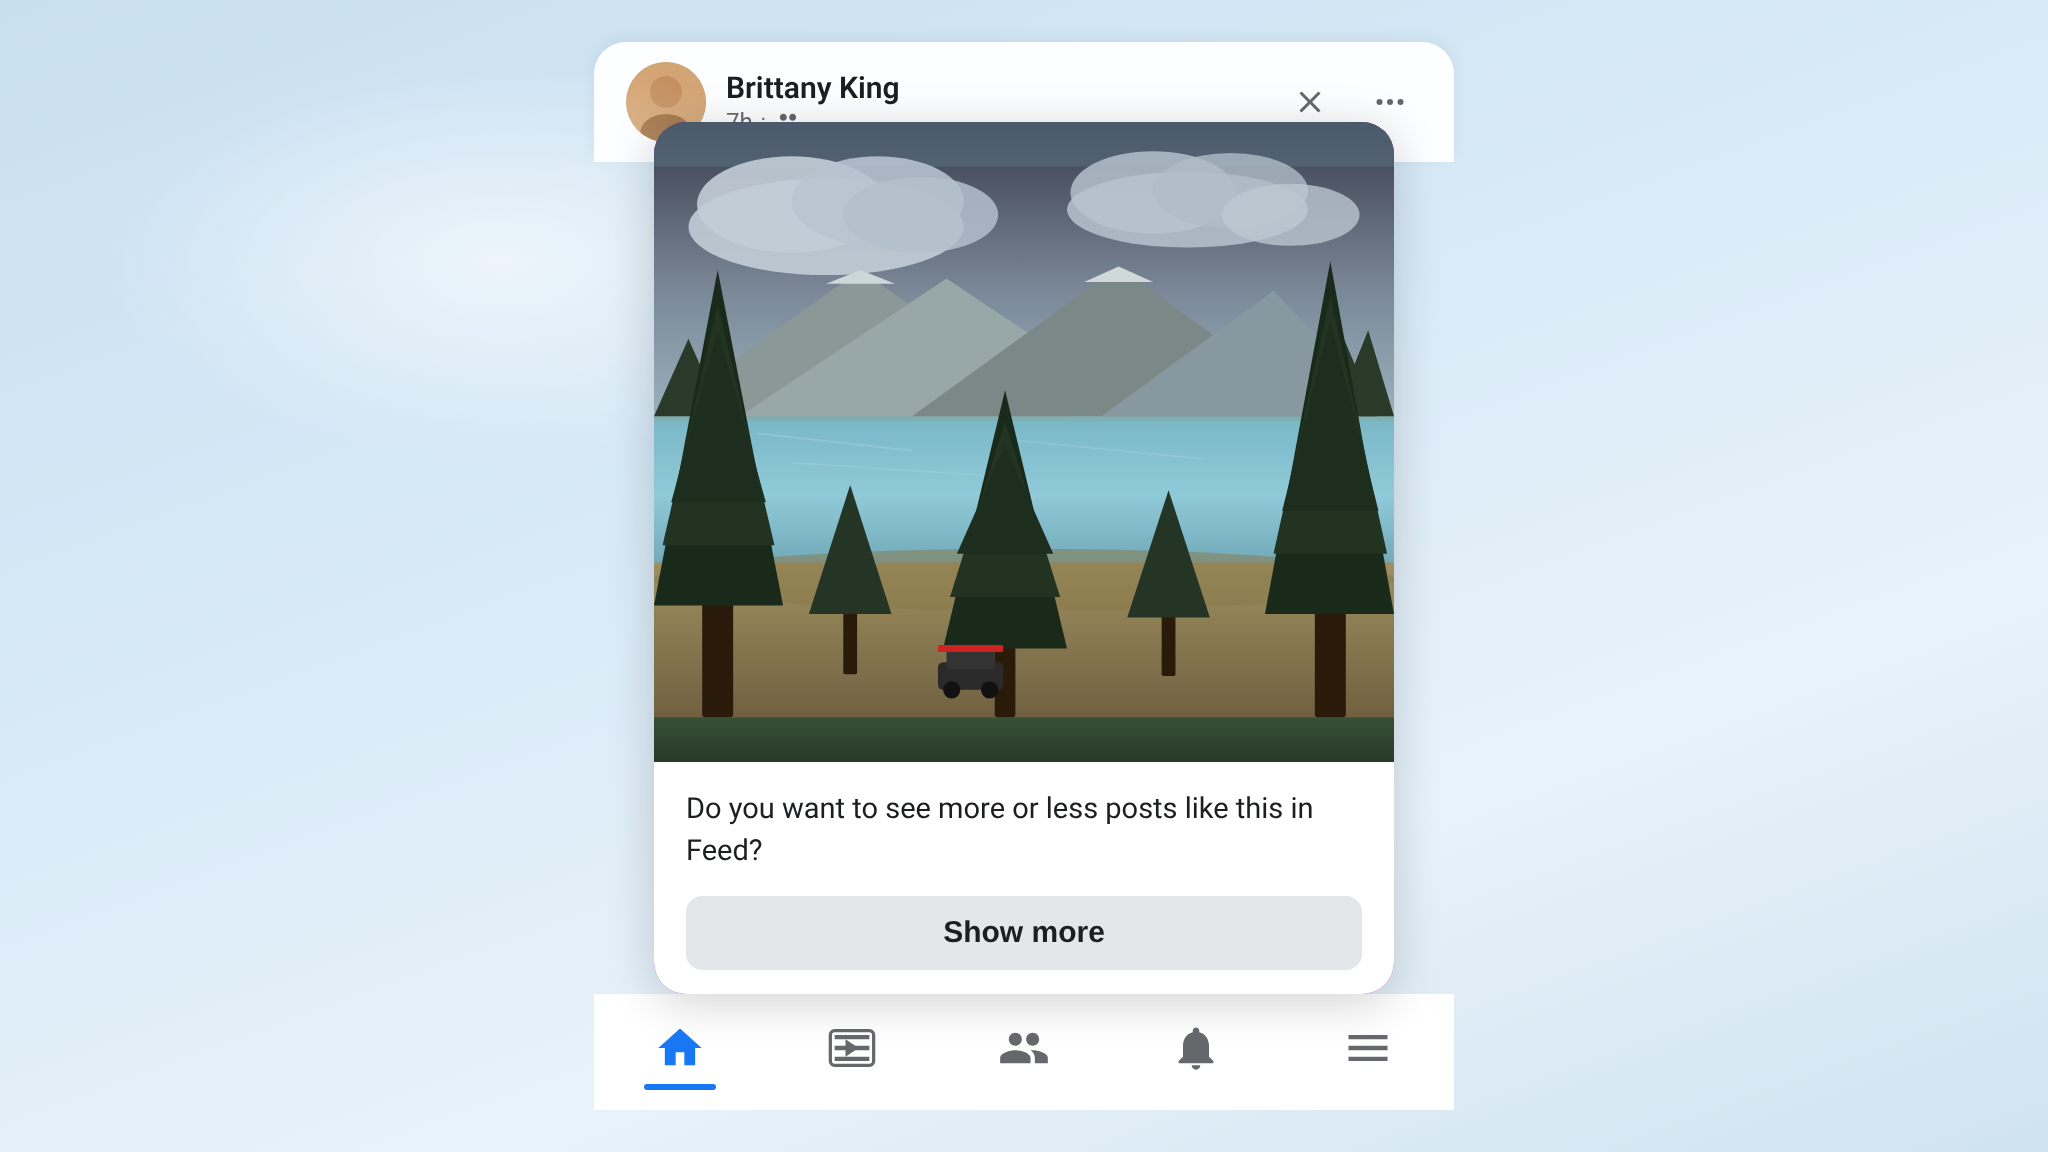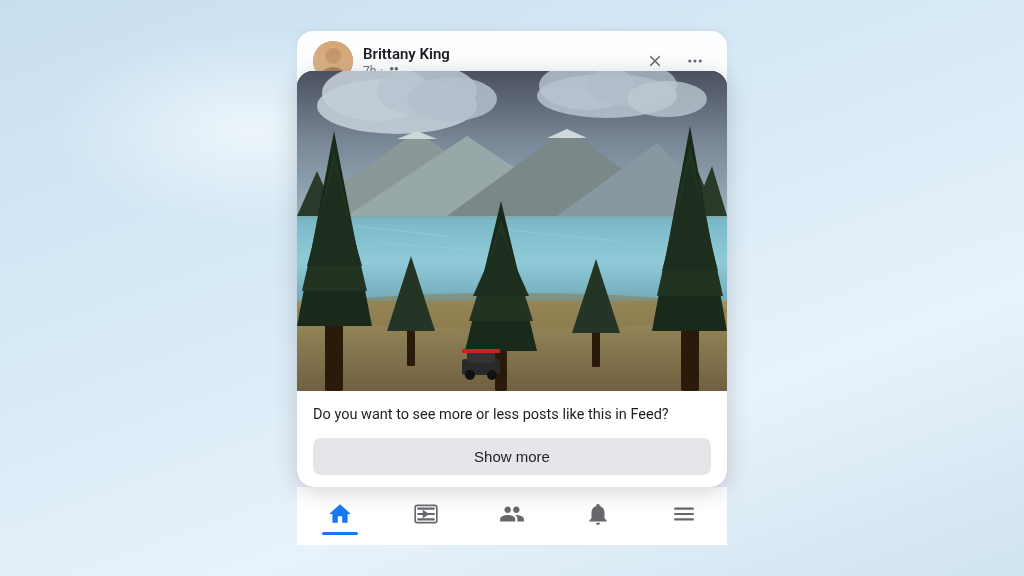--- a/index.html
+++ b/index.html
@@ -22,21 +22,21 @@
       position: absolute;
       top: 30px;
       left: 50px;
       width: 400px;
       height: 200px;
       background: radial-gradient(ellipse, rgba(255,255,255,0.6) 0%, transparent 70%);
       border-radius: 50%;
     }
 
     .card-container {
-      width: 430px;
+      width: 370px;
       background: #a21caf;
       border-radius: 16px;
       box-shadow: 0 4px 24px rgba(0,0,0,0.18);
       overflow: hidden;
       position: relative;
       margin-top: -20px;
     }
 
     .avatar {
       width: 40px;
@@ -144,21 +144,21 @@
       gap: 10px;
     }
 
     .feedback-btn {
       flex: 1;
       padding: 10px 0;
       border: none;
       border-radius: 8px;
       background: #e4e6ea;
       font-size: 15px;
-      font-weight: 400;
+      font-weight: 700;
       color: #1c1e21;
       cursor: pointer;
       transition: background 0.15s;
     }
 
     
     .bottom-nav {
       width: 430px;
       display: flex;
       justify-content: space-around;

